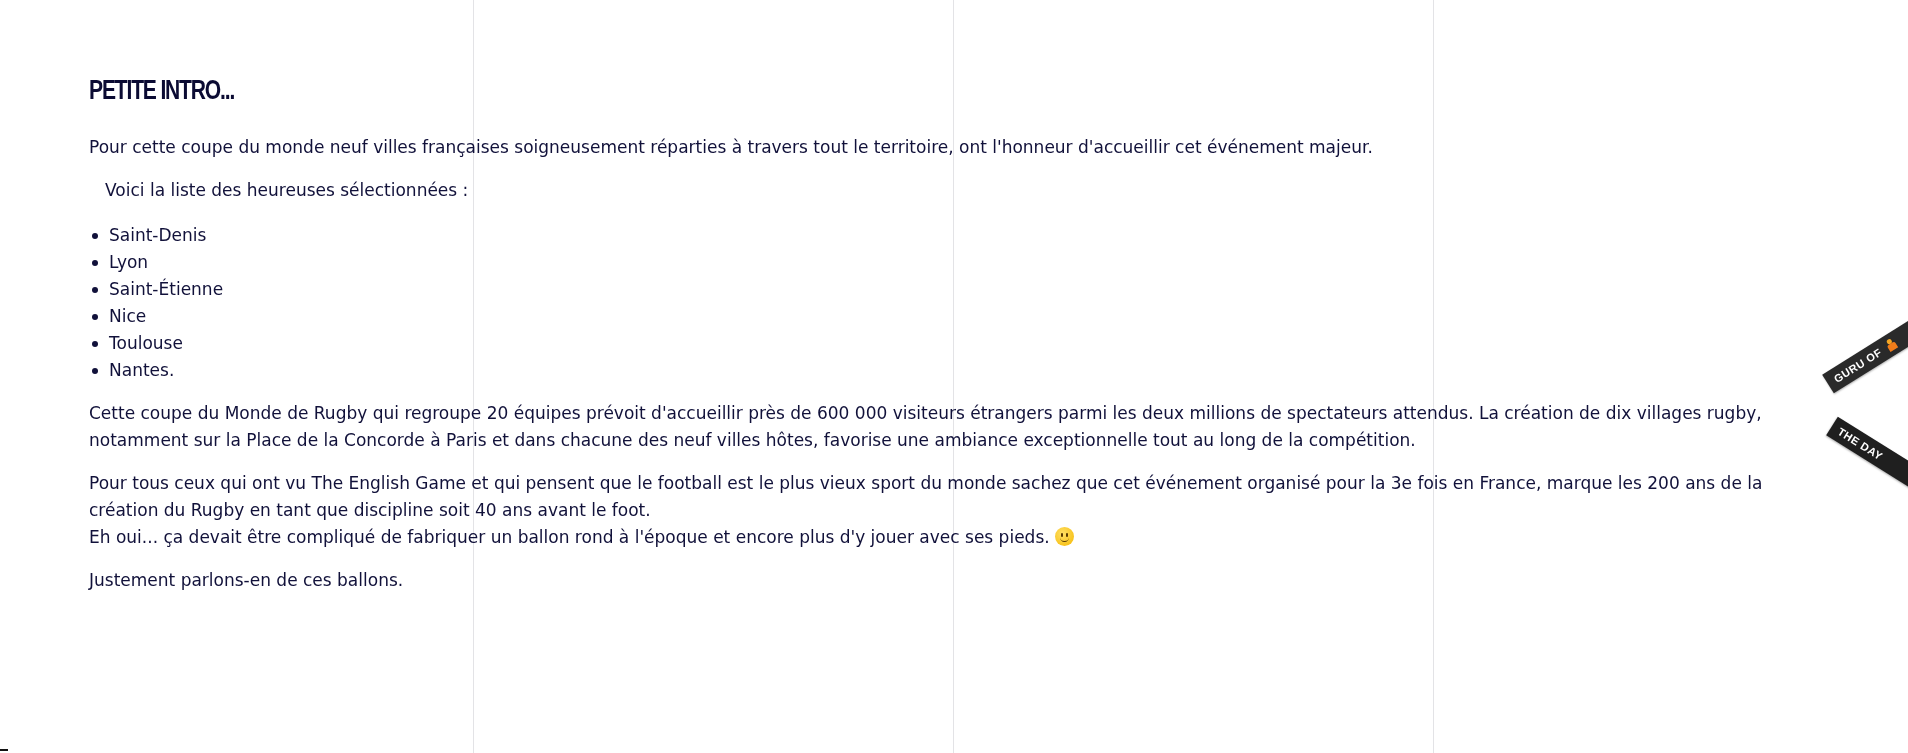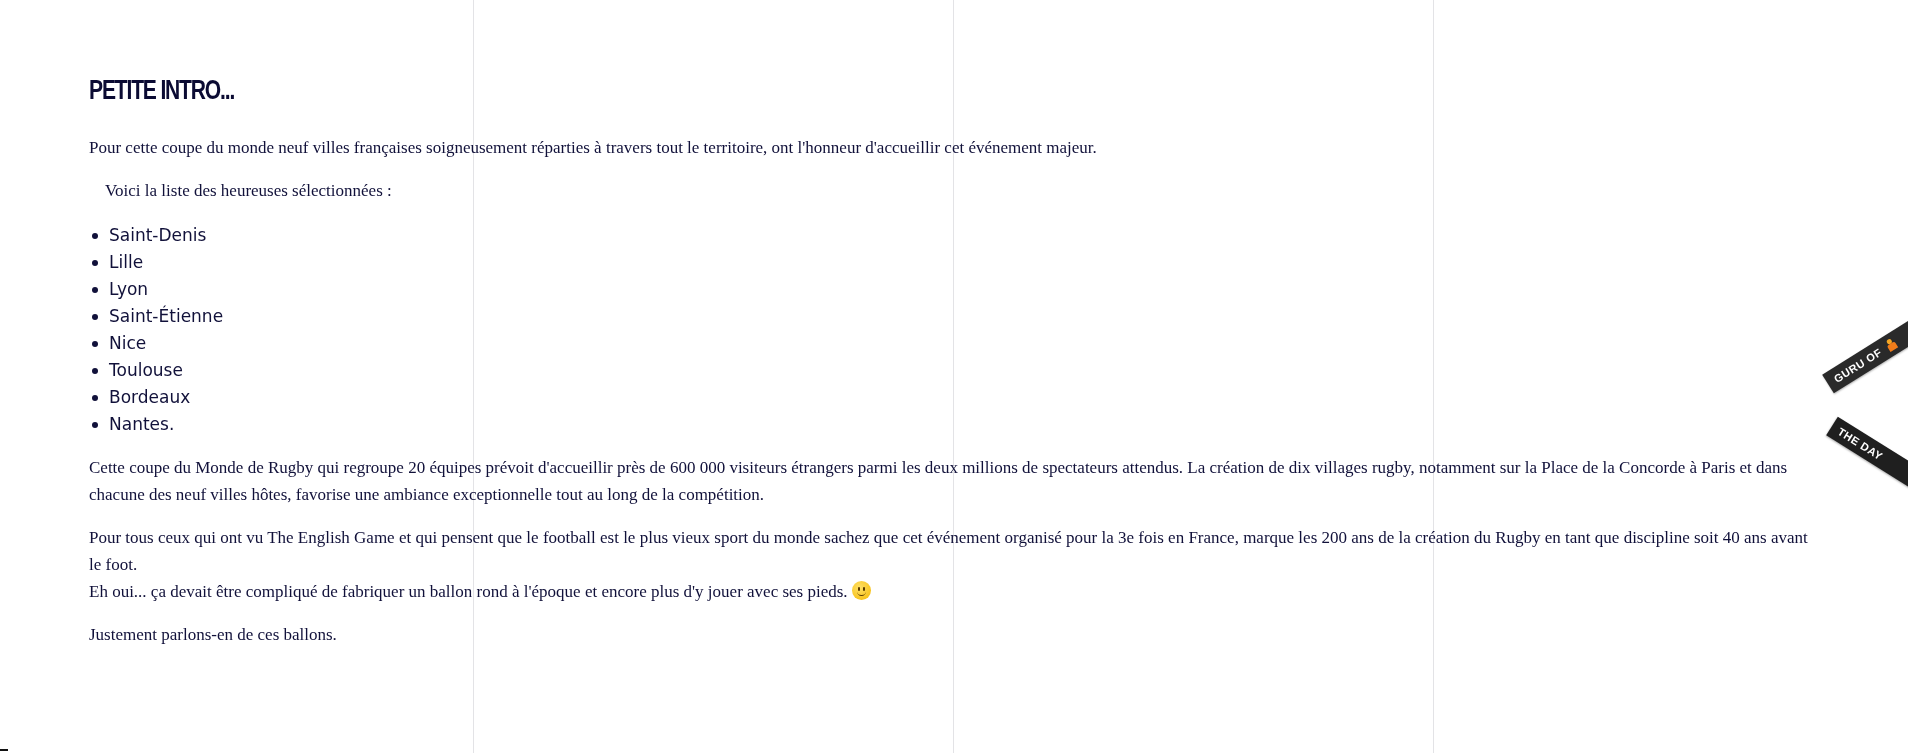--- a/index.html
+++ b/index.html
@@ -37,21 +37,20 @@
       font-size: 27px;
       letter-spacing: -1.5px;
       transform: scaleX(0.78);
       transform-origin: left center;
       text-transform: uppercase;
       color: #0b0b33;
       line-height: 40px;
     }
     p {
       margin: 0 0 16px 0;
-      font-family: Liberation Serif, serif;
     }
     .list-intro {
       margin: 16px;
     }
     ul.cities {
       margin: 18px 0 16px 0;
       padding: 0;
       list-style: none;
     }
     ul.cities li {
@@ -171,26 +170,24 @@
 <div class="grid-line" style="left:1433px;"></div>
 
 <div class="content">
   <h2 class="title">Petite intro...</h2>
 
   <p>Pour cette coupe du monde neuf villes françaises soigneusement réparties à travers tout le territoire, ont l'honneur d'accueillir cet événement majeur.</p>
 
   <p class="list-intro">Voici la liste des heureuses sélectionnées :</p>
   <ul class="cities">
     <li><span class="bullet"></span><span>Saint-Denis</span></li>
-    <li><span class="bullet"></span><span>Lille</span></li>
     <li><span class="bullet"></span><span>Lyon</span></li>
     <li><span class="bullet"></span><span>Saint-Étienne</span></li>
     <li><span class="bullet"></span><span>Nice</span></li>
     <li><span class="bullet"></span><span>Toulouse</span></li>
-    <li><span class="bullet"></span><span>Bordeaux</span></li>
     <li><span class="bullet"></span><span>Nantes.</span></li>
   </ul>
 
   <p>Cette coupe du Monde de Rugby qui regroupe 20 équipes prévoit d'accueillir près de 600 000 visiteurs étrangers parmi les deux millions de spectateurs attendus. La création de dix villages rugby, notamment sur la Place de la Concorde à Paris et dans chacune des neuf villes hôtes, favorise une ambiance exceptionnelle tout au long de la compétition.</p>
 
   <p>
     <span>Pour tous ceux qui ont vu The English Game et qui pensent que le football est le plus vieux sport du monde sachez que cet événement organisé pour la 3e fois en France, marque les 200 ans de la création du Rugby en tant que discipline soit 40 ans avant le foot.</span><br>
     <span>Eh oui... ça devait être compliqué de fabriquer un ballon rond à l'époque et encore plus d'y jouer avec ses pieds.</span>
     <span class="smiley"><span class="mouth"></span></span>
   </p>

